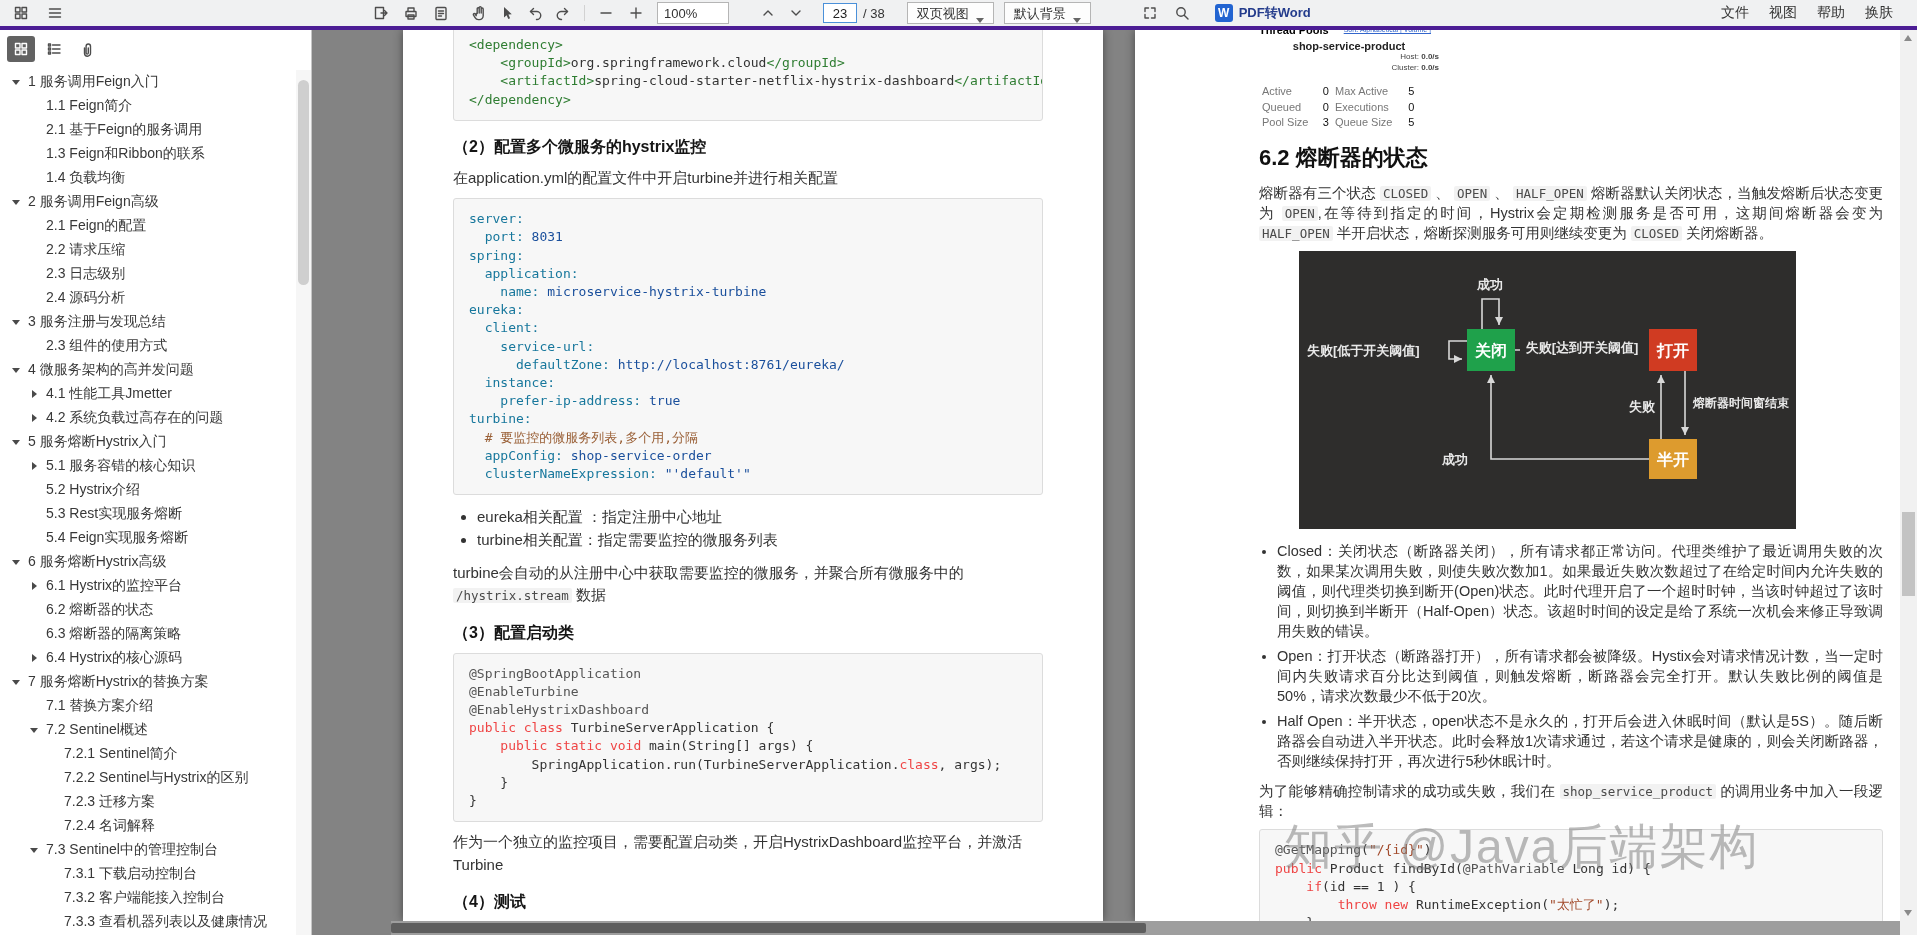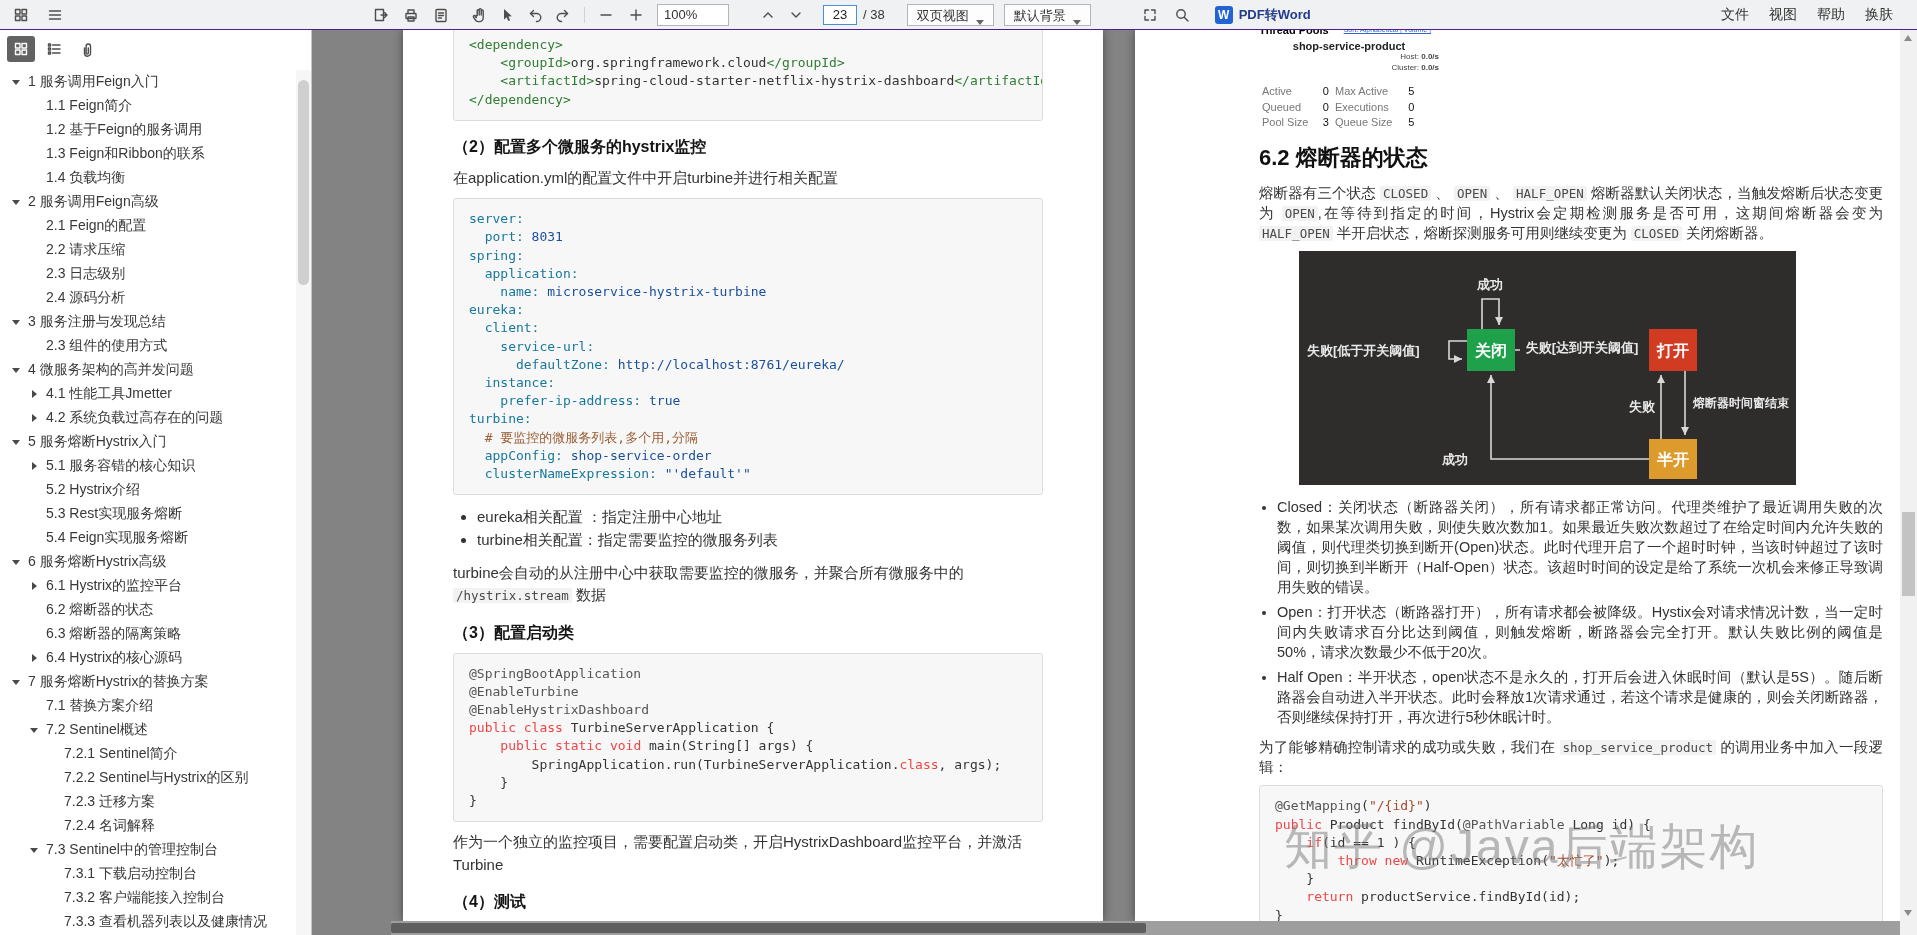--- a/index.html
+++ b/index.html
@@ -1,20 +1,20 @@
 <!DOCTYPE html>
 <html><head>
 <meta charset="utf-8">
 <style>
 *{margin:0;padding:0;box-sizing:border-box}
 html,body{width:1917px;height:935px;overflow:hidden;font-family:"Liberation Sans","DejaVu Sans",sans-serif;background:#838383}
 .app{position:relative;width:1917px;height:935px}
 
 
-.toolbar{position:absolute;left:0;top:0;width:1917px;height:30px;background:#f0f1f2;border-bottom:1px solid #4c1d95;display:flex;align-items:center;z-index:20}
+.toolbar{position:absolute;left:0;top:0;width:1917px;height:30px;background:#f0f1f2;border-bottom:4px solid #4c1d95;display:flex;align-items:center;z-index:20}
 .tbtn{width:26px;height:24px;display:flex;align-items:center;justify-content:center;border-radius:3px;flex:none}
 svg.ico{stroke:#4d4d4d;fill:none;stroke-width:1.4;stroke-linecap:round;stroke-linejoin:round}
 .sep{width:1px;height:16px;background:#d2d2d2;margin:0 8px;flex:none}
 .zoom-box{margin-left:8px;width:72px;height:22px;border:1px solid #b5b5b5;background:#fff;font-size:13px;color:#333;padding:0 6px;flex:none}
 .page-box{margin-left:14px;width:34px;height:20px;border:1px solid #4a90d9;background:#fff;font-size:13px;color:#222;text-align:center;flex:none}
 .page-total{margin-left:6px;font-size:13px;color:#333;flex:none}
 .dd{height:22px;border:1px solid #b5b5b5;background:#fdfdfd;display:flex;align-items:flex-end;gap:7px;padding:0 9px;font-size:13px;color:#333;flex:none}
 .caret{width:0;height:0;border-left:4px solid transparent;border-right:4px solid transparent;border-top:5px solid #666}
 .p2w{display:flex;align-items:center;gap:6px;margin-left:20px;flex:none}
 .w-chip{width:18px;height:18px;background:#2264d1;border-radius:3px;color:#fff;font-size:12px;font-weight:bold;display:flex;align-items:center;justify-content:center}
@@ -57,21 +57,21 @@
 .tk-kw{color:#ef4444}
 .tk-ann{color:#555}
 .tk-str{color:#a24a2b}
 
 
 h1.sec{font-size:22px;font-weight:bold;color:#111;margin:12px 0 10px}
 .pr-inner p{line-height:1.38;margin:8px 0}
 .justify{text-align:justify}
 ul.bullets{margin:12px 0 10px 18px}
 ul.bullets li{line-height:1.38;text-align:justify;margin-bottom:5px}
-.diagram{width:497px;height:234px;margin:6px 0 8px 40px;background:#2e2d2c}
+.diagram{width:497px;height:278px;margin:6px 0 8px 40px;background:#2e2d2c}
 .dl{stroke:#d8d8d8;stroke-width:1.6;fill:none}
 .dt{fill:#e8e8e8;font-size:13px;font-family:"Liberation Sans","DejaVu Sans",sans-serif}
 .db{font-weight:bold}
 .dn{fill:#fff;font-size:16px;font-weight:bold;font-family:"Liberation Sans","DejaVu Sans",sans-serif}
 
 
 .dash{width:180px;margin-top:-4px;color:#222}
 .dash-top{display:flex;align-items:flex-start;gap:15px;height:11px;overflow:hidden}
 .dash-sec{font-weight:bold;font-size:11px;color:#000;line-height:9px;white-space:nowrap}
 .dash-sort{font-size:7px;color:#3366cc;text-decoration:underline;white-space:nowrap}
@@ -249,21 +249,21 @@
         <div class="tree-item lvl0">
           <span class="tri open"></span>
           <span>1 服务调用Feign入门</span>
         </div>
         <div class="tree-item lvl1">
           <span class="tri none"></span>
           <span>1.1 Feign简介</span>
         </div>
         <div class="tree-item lvl1">
           <span class="tri none"></span>
-          <span>1.2 基于Feign的服务调用</span>
+          <span>2.1 基于Feign的服务调用</span>
         </div>
         <div class="tree-item lvl1">
           <span class="tri none"></span>
           <span>1.3 Feign和Ribbon的联系</span>
         </div>
         <div class="tree-item lvl1">
           <span class="tri none"></span>
           <span>1.4 负载均衡</span>
         </div>
         <div class="tree-item lvl0">

